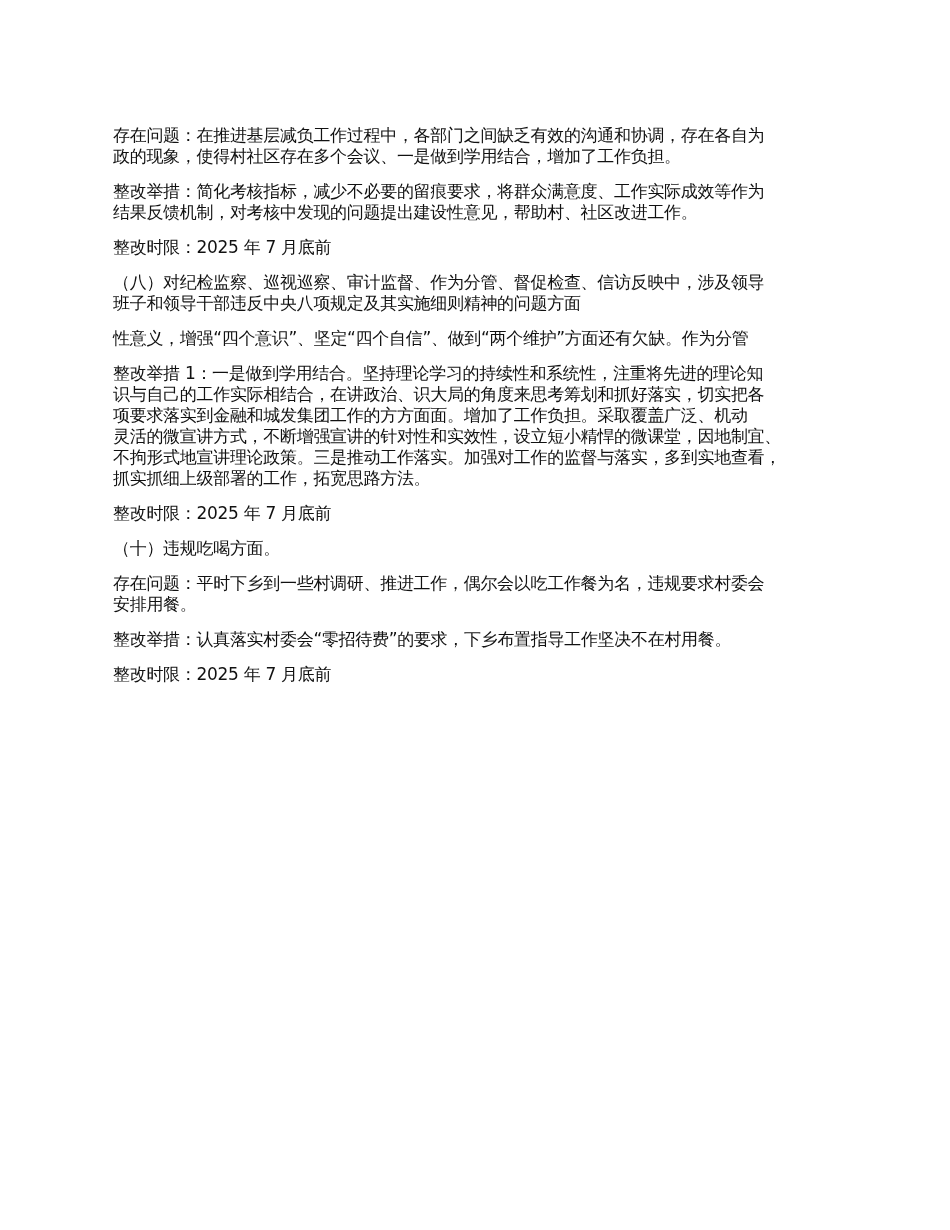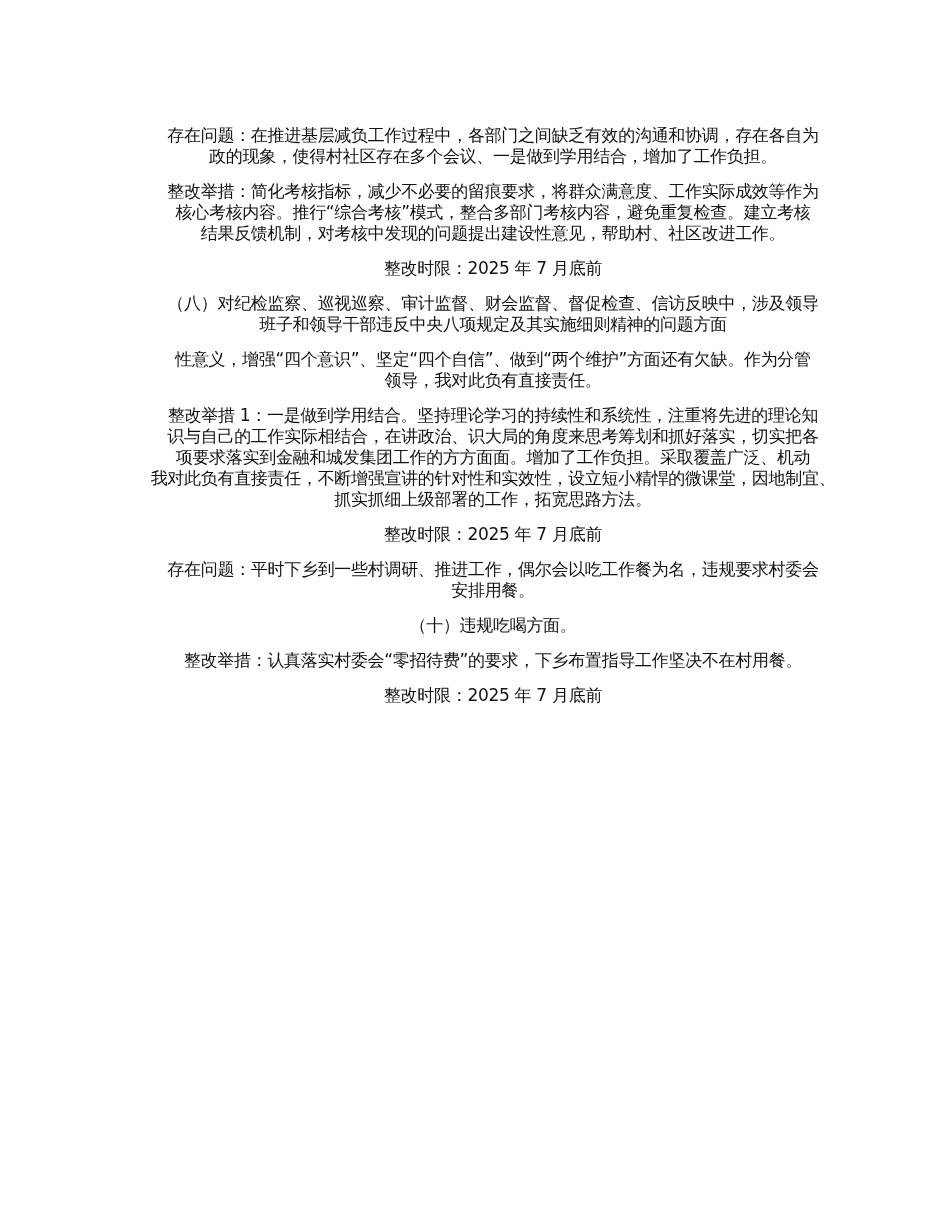--- a/index.html
+++ b/index.html
@@ -13,21 +13,20 @@
       position: relative;
       overflow: hidden;
       font-family: "DejaVu Sans", "Liberation Sans", sans-serif;
       color: #111111;
     }
     .page {
       position: absolute;
       left: 113px;
       top: 125px;
       width: 760px;
-      text-align: center;
     }
     .para {
       margin: 0 0 14px 0;
     }
     .line {
       display: block;
       font-size: 17px;
       line-height: 21px;
       white-space: nowrap;
       letter-spacing: -0.3px;
@@ -38,57 +37,56 @@
 
 <div class="page">
 
   <p class="para">
     <span class="line">存在问题：在推进基层减负工作过程中，各部门之间缺乏有效的沟通和协调，存在各自为</span>
     <span class="line">政的现象，使得村社区存在多个会议、一是做到学用结合，增加了工作负担。</span>
   </p>
 
   <p class="para">
     <span class="line">整改举措：简化考核指标，减少不必要的留痕要求，将群众满意度、工作实际成效等作为</span>
-    <span class="line">核心考核内容。推行“综合考核”模式，整合多部门考核内容，避免重复检查。建立考核</span>
     <span class="line">结果反馈机制，对考核中发现的问题提出建设性意见，帮助村、社区改进工作。</span>
   </p>
 
   <p class="para">
     <span class="line">整改时限：2025 年 7 月底前</span>
   </p>
 
   <p class="para">
-    <span class="line">（八）对纪检监察、巡视巡察、审计监督、财会监督、督促检查、信访反映中，涉及领导</span>
+    <span class="line">（八）对纪检监察、巡视巡察、审计监督、作为分管、督促检查、信访反映中，涉及领导</span>
     <span class="line">班子和领导干部违反中央八项规定及其实施细则精神的问题方面</span>
   </p>
 
   <p class="para">
     <span class="line">性意义，增强“四个意识”、坚定“四个自信”、做到“两个维护”方面还有欠缺。作为分管</span>
-    <span class="line">领导，我对此负有直接责任。</span>
   </p>
 
   <p class="para">
     <span class="line">整改举措 1：一是做到学用结合。坚持理论学习的持续性和系统性，注重将先进的理论知</span>
     <span class="line">识与自己的工作实际相结合，在讲政治、识大局的角度来思考筹划和抓好落实，切实把各</span>
     <span class="line">项要求落实到金融和城发集团工作的方方面面。增加了工作负担。采取覆盖广泛、机动</span>
-    <span class="line">我对此负有直接责任，不断增强宣讲的针对性和实效性，设立短小精悍的微课堂，因地制宜、</span>
+    <span class="line">灵活的微宣讲方式，不断增强宣讲的针对性和实效性，设立短小精悍的微课堂，因地制宜、</span>
+    <span class="line">不拘形式地宣讲理论政策。三是推动工作落实。加强对工作的监督与落实，多到实地查看，</span>
     <span class="line">抓实抓细上级部署的工作，拓宽思路方法。</span>
   </p>
 
   <p class="para">
     <span class="line">整改时限：2025 年 7 月底前</span>
   </p>
 
   <p class="para">
-    <span class="line">存在问题：平时下乡到一些村调研、推进工作，偶尔会以吃工作餐为名，违规要求村委会</span>
-    <span class="line">安排用餐。</span>
+    <span class="line">（十）违规吃喝方面。</span>
   </p>
 
   <p class="para">
-    <span class="line">（十）违规吃喝方面。</span>
+    <span class="line">存在问题：平时下乡到一些村调研、推进工作，偶尔会以吃工作餐为名，违规要求村委会</span>
+    <span class="line">安排用餐。</span>
   </p>
 
   <p class="para">
     <span class="line">整改举措：认真落实村委会“零招待费”的要求，下乡布置指导工作坚决不在村用餐。</span>
   </p>
 
   <p class="para">
     <span class="line">整改时限：2025 年 7 月底前</span>
   </p>
 

